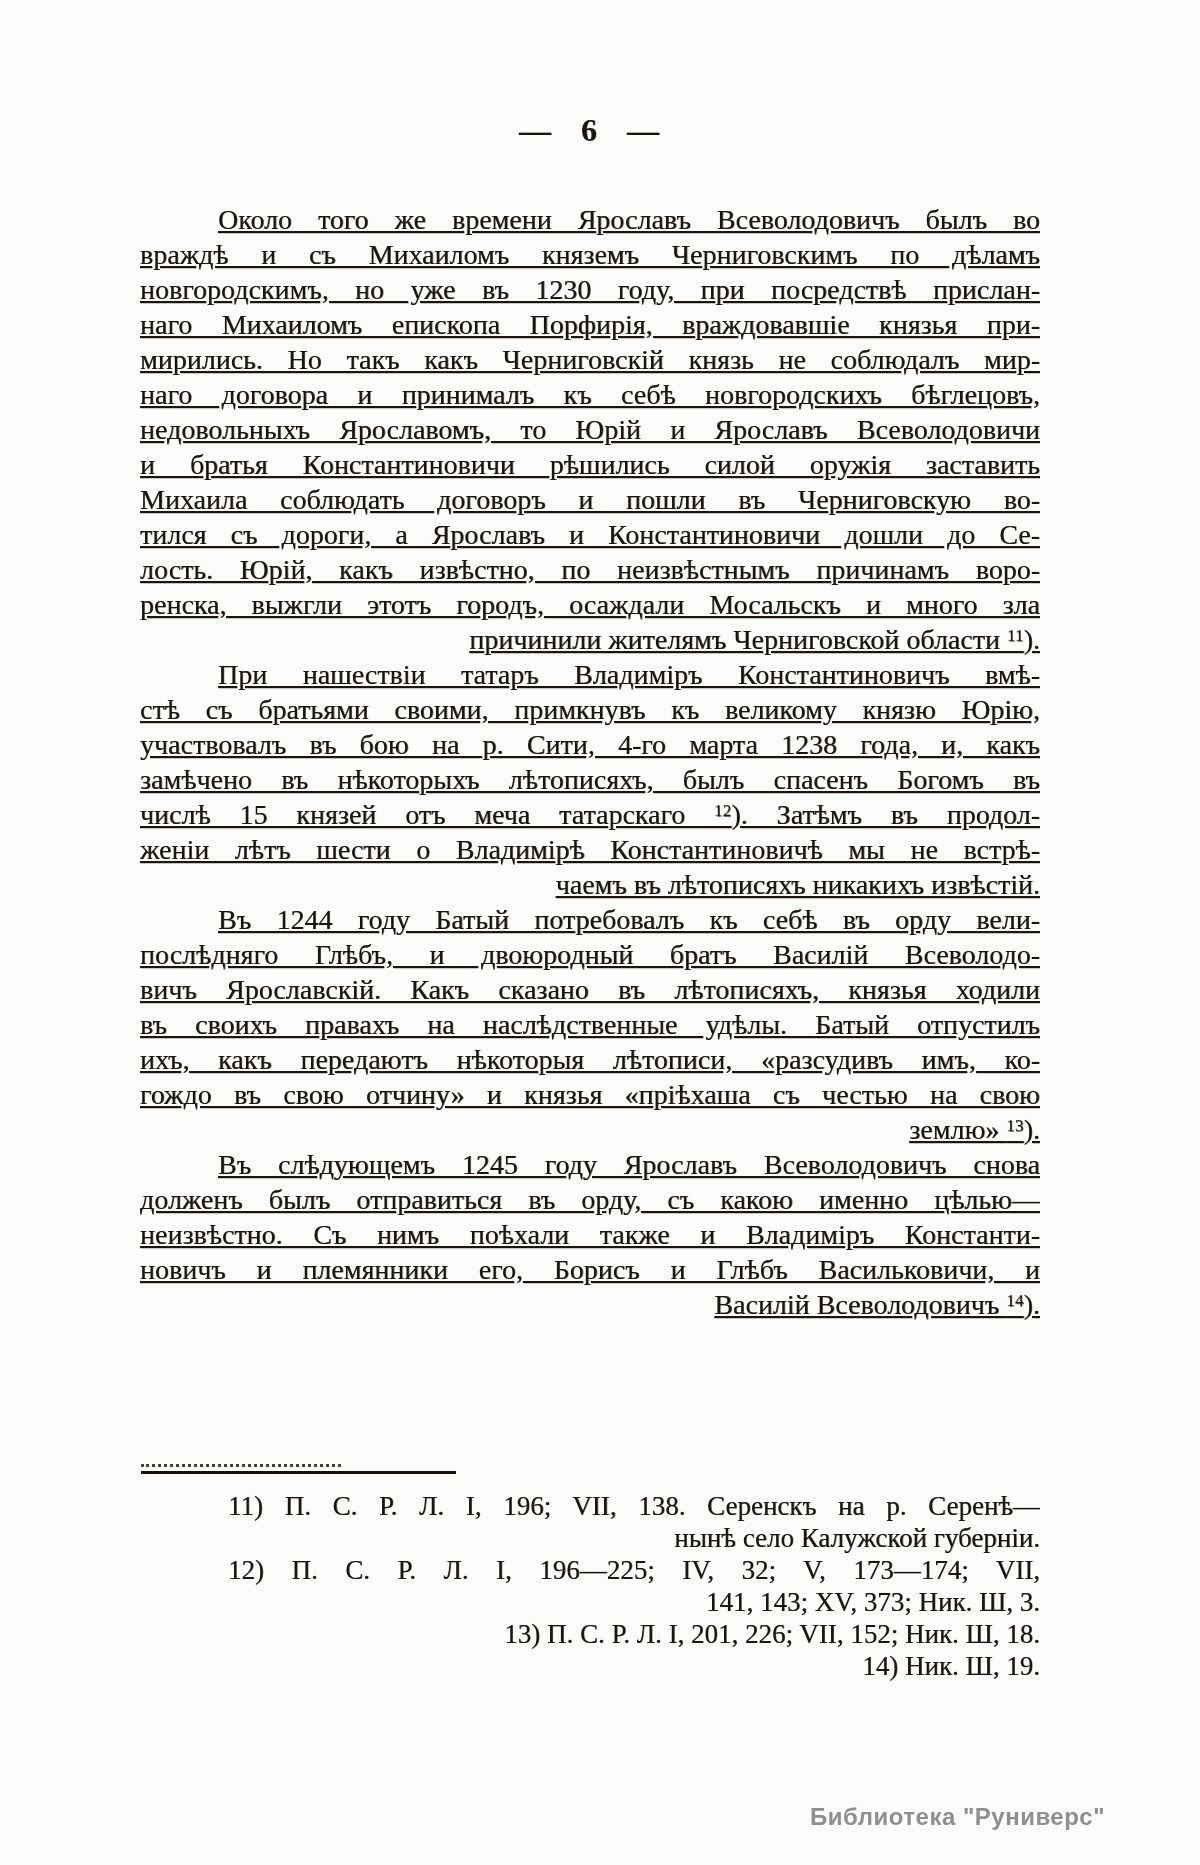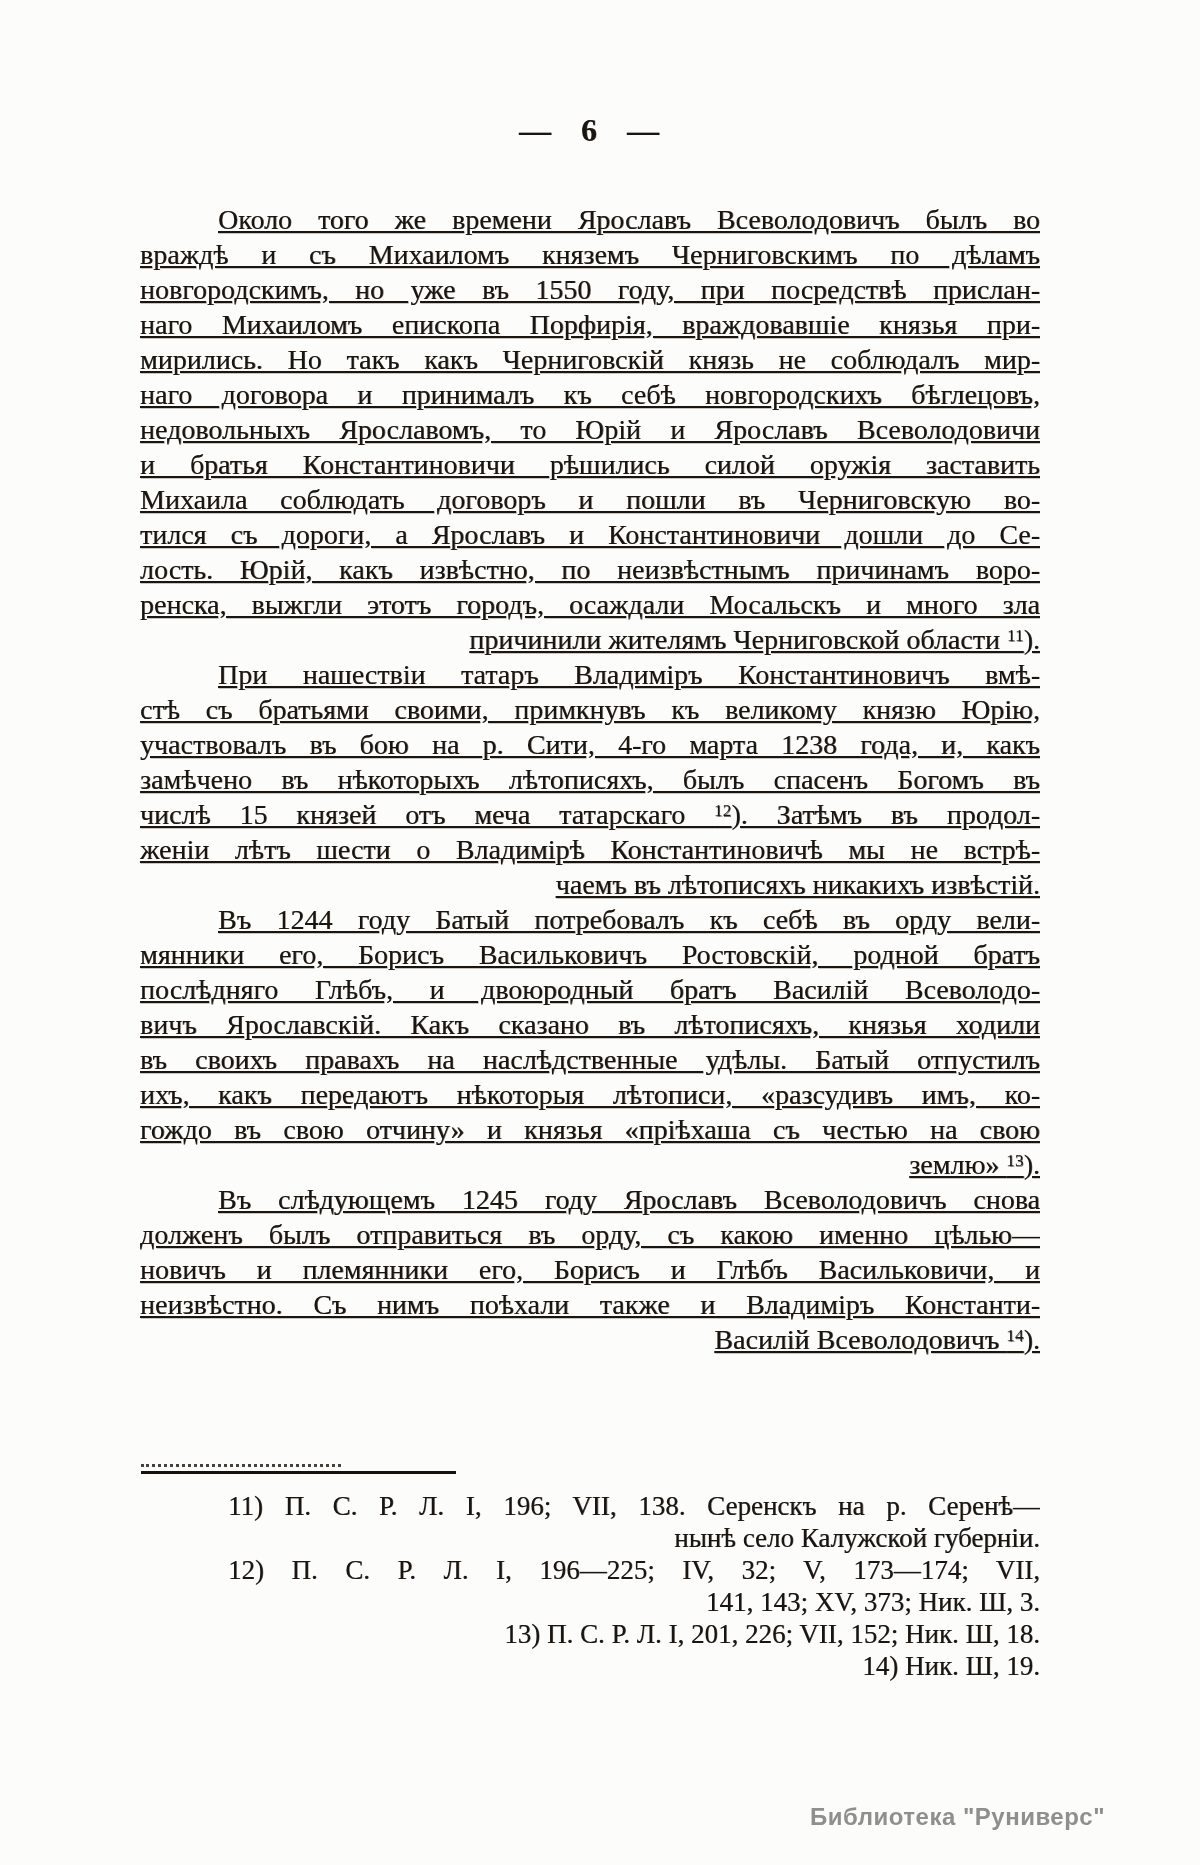--- a/index.html
+++ b/index.html
@@ -89,21 +89,21 @@
 <body>
 
 <div class="page" style="--ink: #1b150f; --paper: #fcfcfa; --wm: #8f8f8f;">
 
   <div class="page-number">— 6 —</div>
 
   <div class="body-text" id="body-text">
       <div>
         <div class="line first just">Около того же времени Ярославъ Всеволодовичъ былъ во</div>
         <div class="line just">враждѣ и съ Михаиломъ княземъ Черниговскимъ по дѣламъ</div>
-        <div class="line just">новгородскимъ, но уже въ 1550 году, при посредствѣ прислан-</div>
+        <div class="line just">новгородскимъ, но уже въ 1230 году, при посредствѣ прислан-</div>
         <div class="line just">наго Михаиломъ епископа Порфирія, враждовавшіе князья при-</div>
         <div class="line just">мирились. Но такъ какъ Черниговскій князь не соблюдалъ мир-</div>
         <div class="line just">наго договора и принималъ къ себѣ новгородскихъ бѣглецовъ,</div>
         <div class="line just">недовольныхъ Ярославомъ, то Юрій и Ярославъ Всеволодовичи</div>
         <div class="line just">и братья Константиновичи рѣшились силой оружія заставить</div>
         <div class="line just">Михаила соблюдать договоръ и пошли въ Черниговскую во-</div>
         <div class="line just">тился съ дороги, а Ярославъ и Константиновичи дошли до Се-</div>
         <div class="line just">лость. Юрій, какъ извѣстно, по неизвѣстнымъ причинамъ воро-</div>
         <div class="line just">ренска, выжгли этотъ городъ, осаждали Мосальскъ и много зла</div>
         <div class="line">причинили жителямъ Черниговской области <sup>11</sup>).</div>
@@ -112,33 +112,32 @@
         <div class="line first just">При нашествіи татаръ Владиміръ Константиновичъ вмѣ-</div>
         <div class="line just">стѣ съ братьями своими, примкнувъ къ великому князю Юрію,</div>
         <div class="line just">участвовалъ въ бою на р. Сити, 4-го марта 1238 года, и, какъ</div>
         <div class="line just">замѣчено въ нѣкоторыхъ лѣтописяхъ, былъ спасенъ Богомъ въ</div>
         <div class="line just">числѣ 15 князей отъ меча татарскаго <sup>12</sup>). Затѣмъ въ продол-</div>
         <div class="line just">женіи лѣтъ шести о Владимірѣ Константиновичѣ мы не встрѣ-</div>
         <div class="line">чаемъ въ лѣтописяхъ никакихъ извѣстій.</div>
       </div>
       <div>
         <div class="line first just">Въ 1244 году Батый потребовалъ къ себѣ въ орду вели-</div>
-        <div class="line just">мянники его, Борисъ Васильковичъ Ростовскій, родной братъ</div>
         <div class="line just">послѣдняго Глѣбъ, и двоюродный братъ Василій Всеволодо-</div>
         <div class="line just">вичъ Ярославскій. Какъ сказано въ лѣтописяхъ, князья ходили</div>
         <div class="line just">въ своихъ правахъ на наслѣдственные удѣлы. Батый отпустилъ</div>
         <div class="line just">ихъ, какъ передаютъ нѣкоторыя лѣтописи, «разсудивъ имъ, ко-</div>
         <div class="line just">гождо въ свою отчину» и князья «пріѣхаша съ честью на свою</div>
         <div class="line">землю» <sup>13</sup>).</div>
       </div>
       <div>
         <div class="line first just">Въ слѣдующемъ 1245 году Ярославъ Всеволодовичъ снова</div>
         <div class="line just">долженъ былъ отправиться въ орду, съ какою именно цѣлью—</div>
+        <div class="line just">неизвѣстно. Съ нимъ поѣхали также и Владиміръ Константи-</div>
         <div class="line just">новичъ и племянники его, Борисъ и Глѣбъ Васильковичи, и</div>
-        <div class="line just">неизвѣстно. Съ нимъ поѣхали также и Владиміръ Константи-</div>
         <div class="line">Василій Всеволодовичъ <sup>14</sup>).</div>
       </div>
     </div>
 
   <div class="footnote-separator">
     <div class="sep-dots"></div>
     <div class="sep-rule"></div>
   </div>
 
   <div class="footnotes" id="footnotes">

